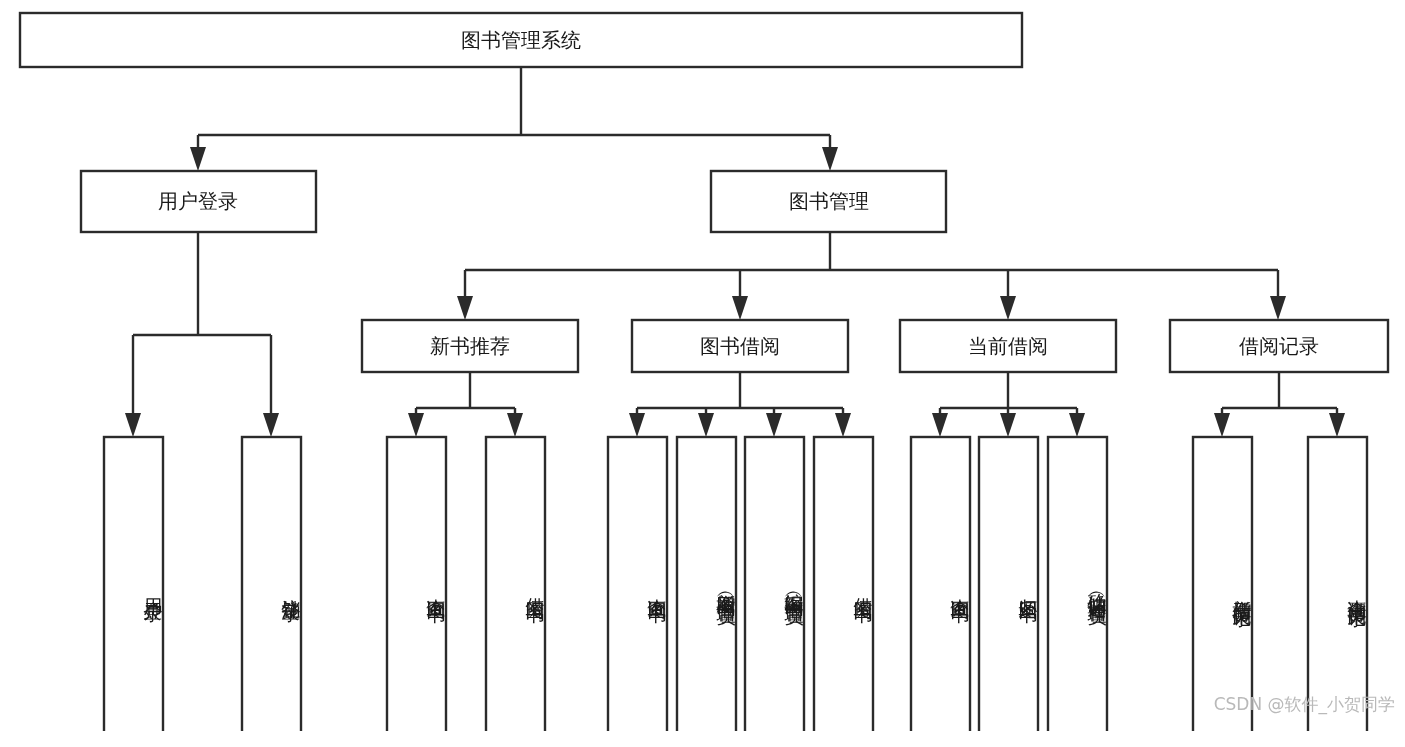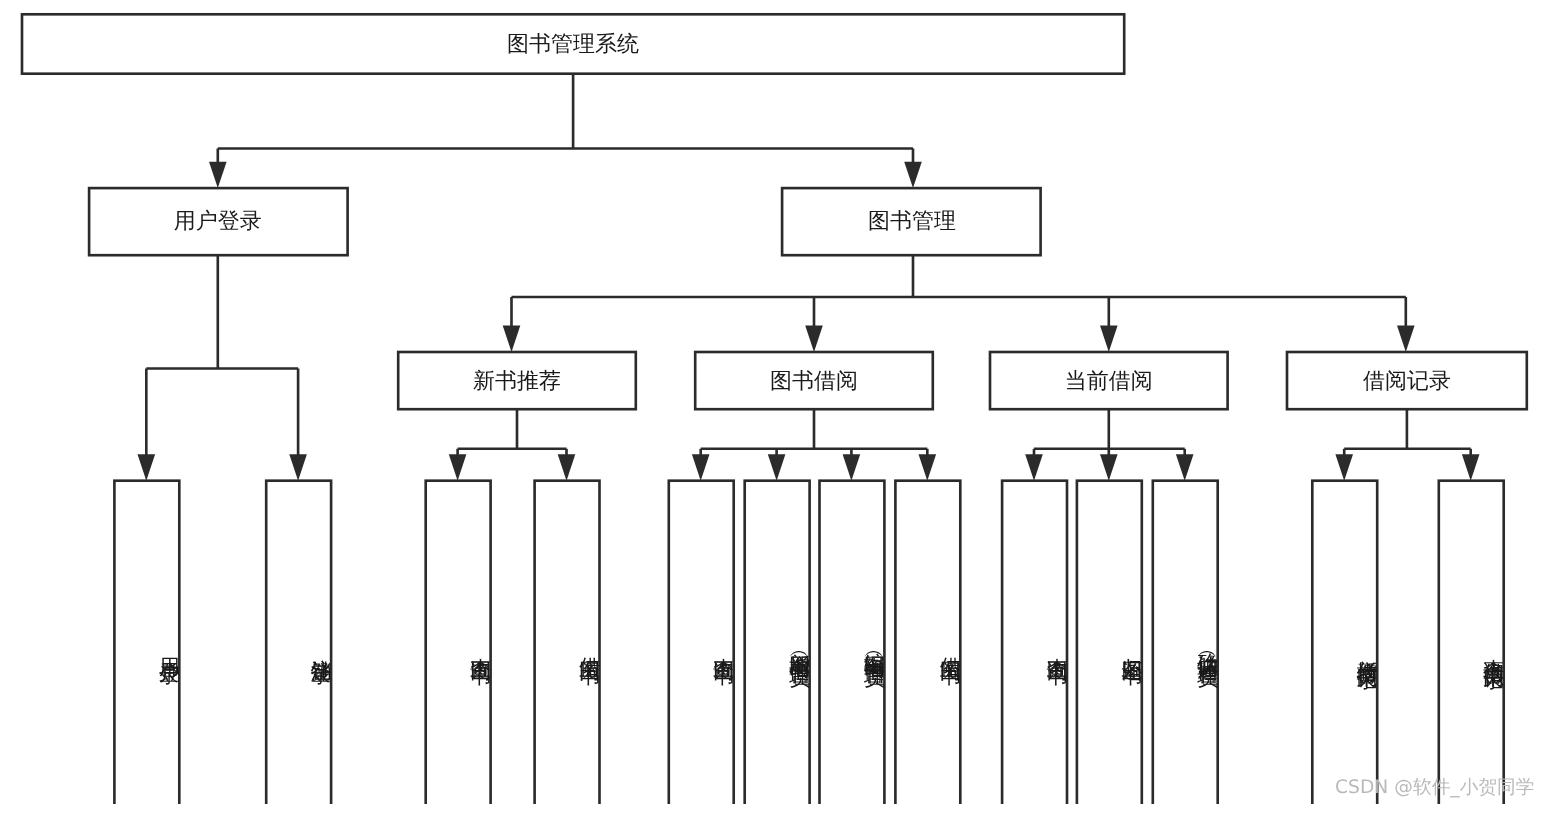--- a/index.html
+++ b/index.html
@@ -56,21 +56,21 @@
     line-height: 1.05;
     color: #1a1a1a;
     letter-spacing: 2px;
     text-align: center;
     white-space: nowrap;
     pointer-events: none;
   }
   .watermark {
     position: absolute;
     right: 10px;
-    bottom: 4px;
+    bottom: 15px;
     font-family: "DejaVu Sans", "Liberation Sans", sans-serif;
     font-size: 17px;
     color: #b9b9b9;
     white-space: nowrap;
     user-select: none;
   }
 </style>
 </head>
 <body>
 

